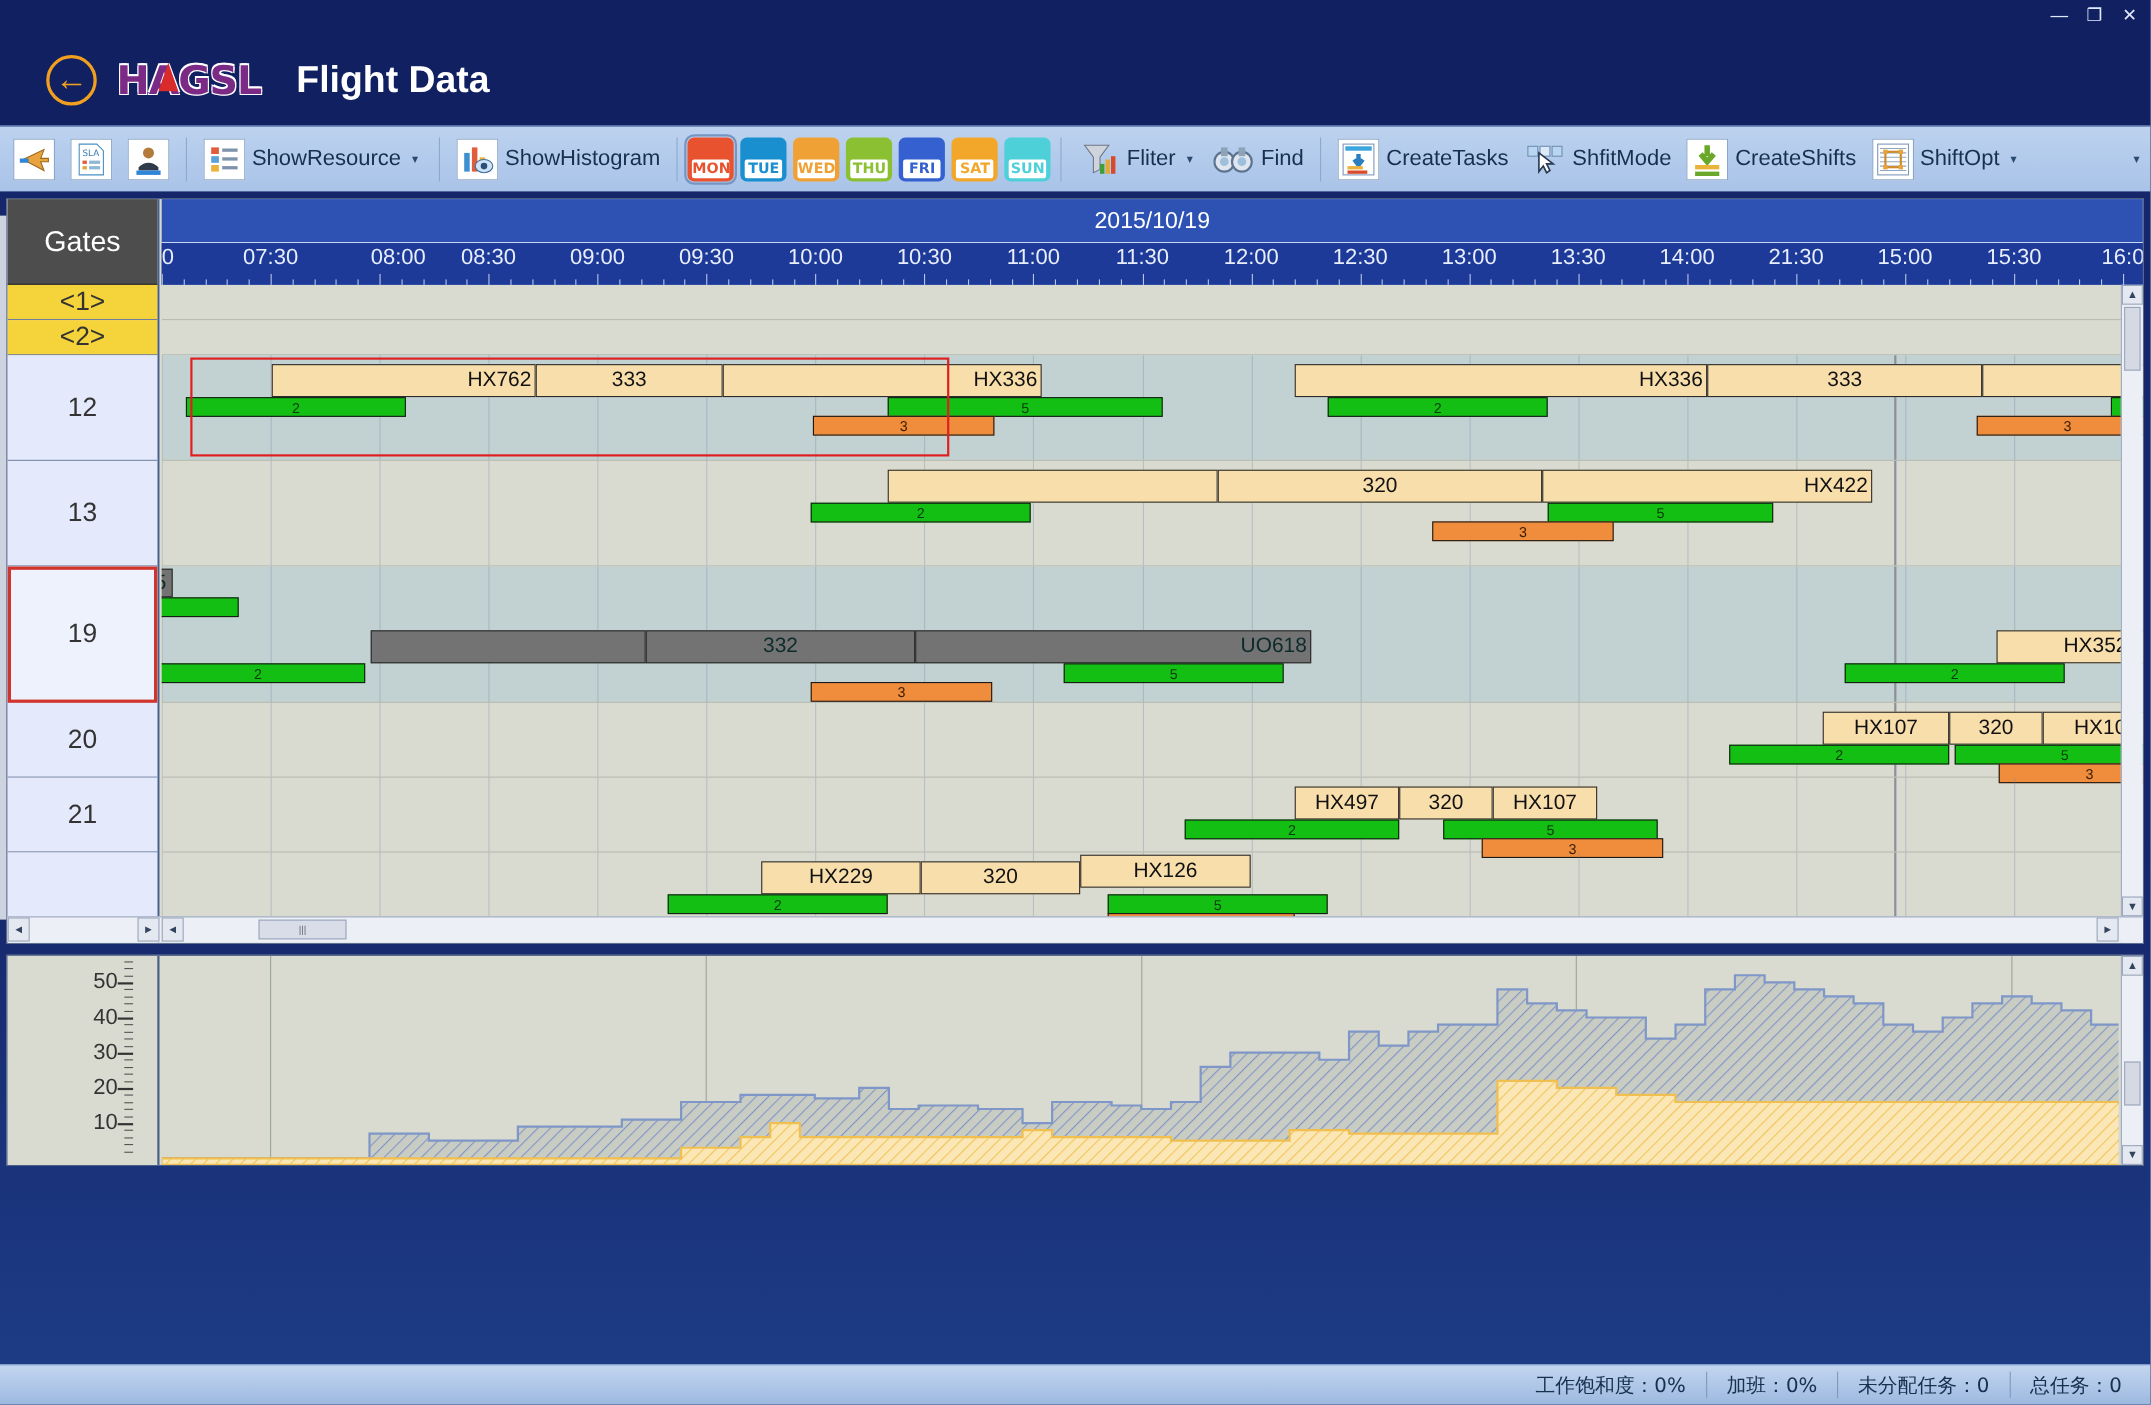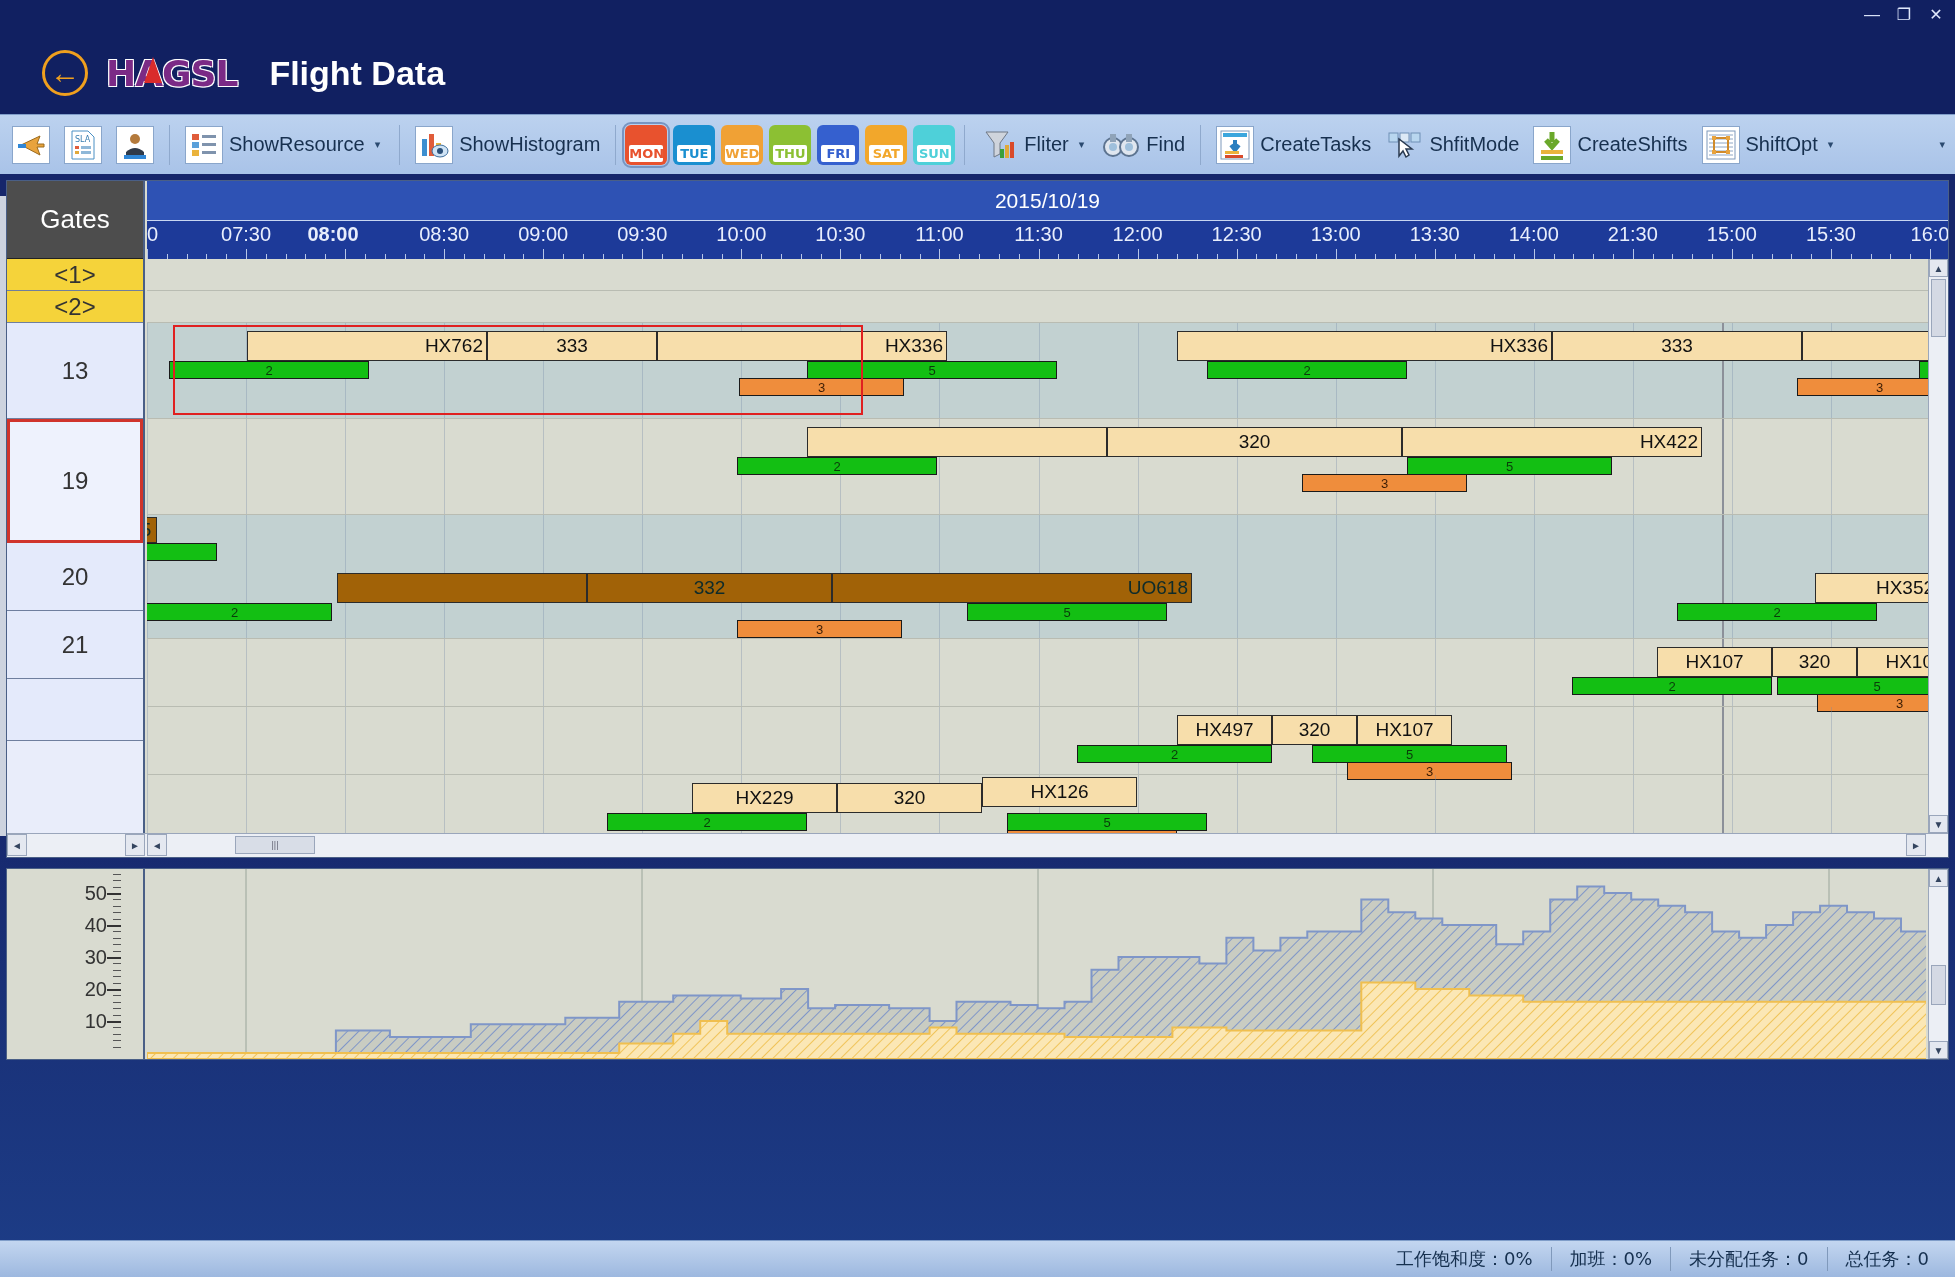--- a/index.html
+++ b/index.html
@@ -99,21 +99,21 @@
   .row { position:relative; border-bottom:1px solid #b9bcb2; }
   .row.hl { background:#c2d1d1; }
 
   .vgrid { position:absolute; top:0; bottom:0; width:1px; background:rgba(120,140,170,.35); }
   .nowline { position:absolute; top:0; bottom:0; width:2px; background:#8c9099; }
 
   .fbar { position:absolute; height:30px; background:#f7deab; border:1px solid #2b2b2b;
           font-size:19px; color:#111; display:flex; align-items:center; justify-content:flex-end;
           padding-right:3px; cursor:pointer; }
   .fbar.mid { justify-content:center; padding:0; }
-  .fbar.teal { background:#a16207; color:#0d2b2b; }
+  .fbar.teal { background:#737373; color:#0d2b2b; }
   .gbar { position:absolute; height:18px; background:#13bf13; border:1px solid #1a1a1a;
           font-size:13px; color:#0a3c0a; display:flex; align-items:center; justify-content:center; cursor:pointer; }
   .obar { position:absolute; height:18px; background:#ef8d3c; border:1px solid #1a1a1a;
           font-size:13px; color:#3c1d05; display:flex; align-items:center; justify-content:center; cursor:pointer; }
   .selbox { position:absolute; border:2px solid #e02020; pointer-events:none; }
 
   
   .sbv { position:absolute; right:0; top:78px; bottom:0; width:20px; background:#eceff5; border-left:1px solid #9aa6bb; }
   .sbv .thumb { position:absolute; top:4px; left:2px; right:2px; height:58px; background:#d4d9e4; border:1px solid #9aa6bb; }
   .sbv .arw { position:absolute; left:0; right:0; height:18px; text-align:center; font-size:10px; color:#33445f; line-height:18px; background:#e4e8f0; border:1px solid #9aa6bb;}
@@ -352,20 +352,23 @@
     <div class="gates-col">
       <div class="gates-head">Gates</div>
       <div id="gatecells">
           <div class="gate-cell yellow" style="height: 32px;">
             <span>&lt;1&gt;</span>
           </div>
           <div class="gate-cell yellow" style="height: 32px;">
             <span>&lt;2&gt;</span>
           </div>
           <div class="gate-cell" style="height: 96px;">
+            <span>12</span>
+          </div>
+          <div class="gate-cell" style="height: 96px;">
             <span>13</span>
           </div>
           <div class="gate-cell selected" style="height: 124px;">
             <span>19</span>
           </div>
           <div class="gate-cell" style="height: 68px;">
             <span>20</span>
           </div>
           <div class="gate-cell" style="height: 68px;">
             <span>21</span>
@@ -384,21 +387,21 @@
           <div class="tl-tick" style="left: 19.8111px; height: 5px;"></div>
           <div class="tl-tick" style="left: 39.6222px; height: 5px;"></div>
           <div class="tl-tick" style="left: 59.4333px; height: 5px;"></div>
           <div class="tl-tick" style="left: 79.2444px; height: 5px;"></div>
           <div class="tl-lbl" style="left: 99.0556px;">07:30</div>
           <div class="tl-tick" style="left: 99.0556px; height: 10px;"></div>
           <div class="tl-tick" style="left: 118.867px; height: 5px;"></div>
           <div class="tl-tick" style="left: 138.678px; height: 5px;"></div>
           <div class="tl-tick" style="left: 158.489px; height: 5px;"></div>
           <div class="tl-tick" style="left: 178.3px; height: 5px;"></div>
-          <div class="tl-lbl" style="left: 186px; font-weight: bold;">08:00</div>
+          <div class="tl-lbl" style="left: 215px;">08:00</div>
           <div class="tl-tick" style="left: 198.111px; height: 10px;"></div>
           <div class="tl-tick" style="left: 217.922px; height: 5px;"></div>
           <div class="tl-tick" style="left: 237.733px; height: 5px;"></div>
           <div class="tl-tick" style="left: 257.544px; height: 5px;"></div>
           <div class="tl-tick" style="left: 277.356px; height: 5px;"></div>
           <div class="tl-lbl" style="left: 297.167px;">08:30</div>
           <div class="tl-tick" style="left: 297.167px; height: 10px;"></div>
           <div class="tl-tick" style="left: 316.978px; height: 5px;"></div>
           <div class="tl-tick" style="left: 336.789px; height: 5px;"></div>
           <div class="tl-tick" style="left: 356.6px; height: 5px;"></div>

